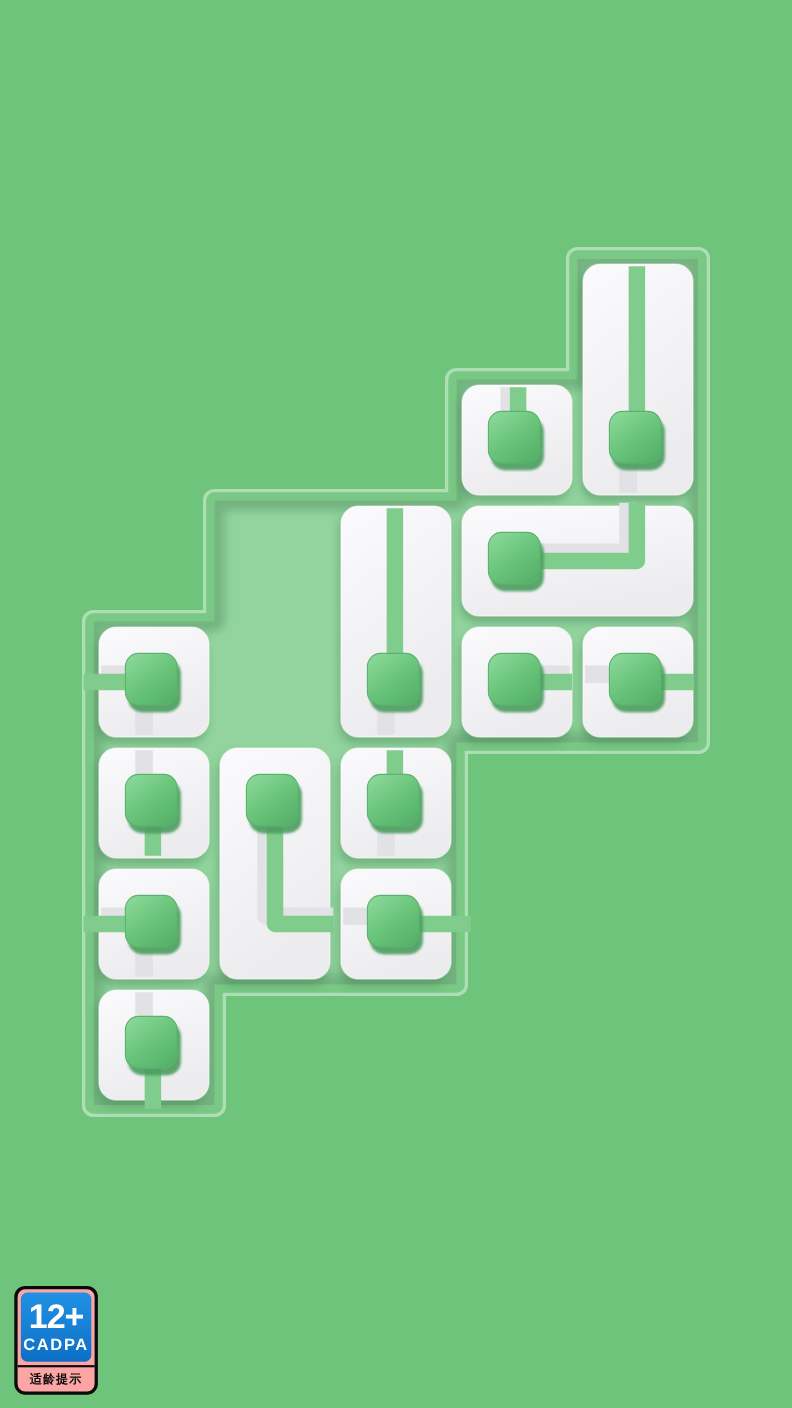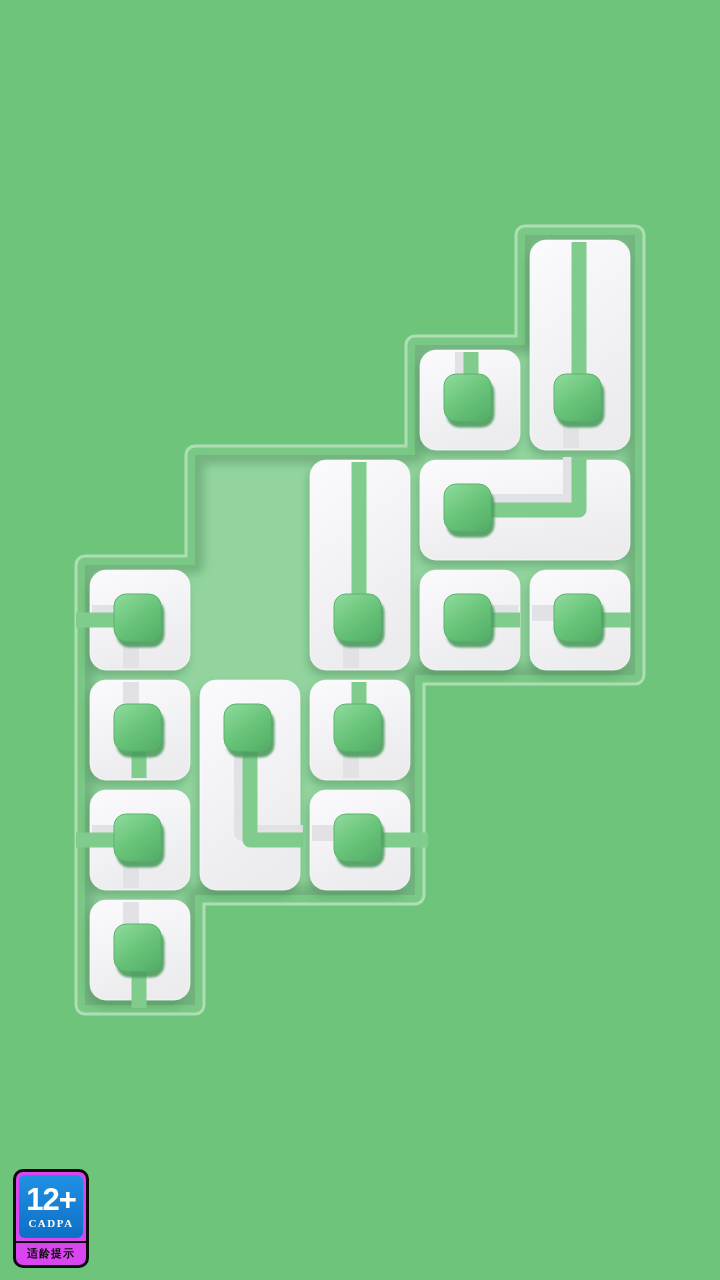--- a/index.html
+++ b/index.html
@@ -5,36 +5,36 @@
   html,body{margin:0;padding:0;}
   body{
     width:720px;height:1280px;position:relative;overflow:hidden;
     background:#6ec47b;
     font-family:"Liberation Sans",sans-serif;
   }
   #board-svg{position:absolute;left:0;top:0;}
   
   .badge{
     position:absolute;left:13px;top:1169px;width:76px;height:99px;
-    background:#d946ef;border:3px solid #0b0b0b;border-radius:10px;
+    background:#fca5a5;border:3px solid #0b0b0b;border-radius:10px;
     box-sizing:border-box;display:flex;flex-direction:column;
   }
   .badge-blue{
     margin:3px 3px 0 3px;flex:1;border-radius:6px;
     display:flex;flex-direction:column;align-items:center;justify-content:center;
     color:#fff;
   }
   .badge-age{
     font-family:"Liberation Sans",sans-serif;
     font-weight:bold;font-size:31px;line-height:1;letter-spacing:-1px;
     margin-top:2px;
   }
   .badge-org{
-    font-family:Liberation Serif, serif;
-    font-weight:bold;font-size:11px;line-height:1.5;letter-spacing:1.5px;
+    font-family:Liberation Sans, sans-serif;
+    font-weight:bold;font-size:15px;line-height:1.5;letter-spacing:1.5px;
   }
   .badge-caption{
     height:22px;margin-top:3px;border-top:2px solid #0b0b0b;
     font-family:"DejaVu Sans",sans-serif;font-weight:bold;font-size:11px;
     line-height:21px;text-align:center;color:#0b0b0b;
     letter-spacing:1px;white-space:nowrap;overflow:hidden;
   }
 </style>
 </head>
 <body style="background: rgb(110, 196, 123);">

